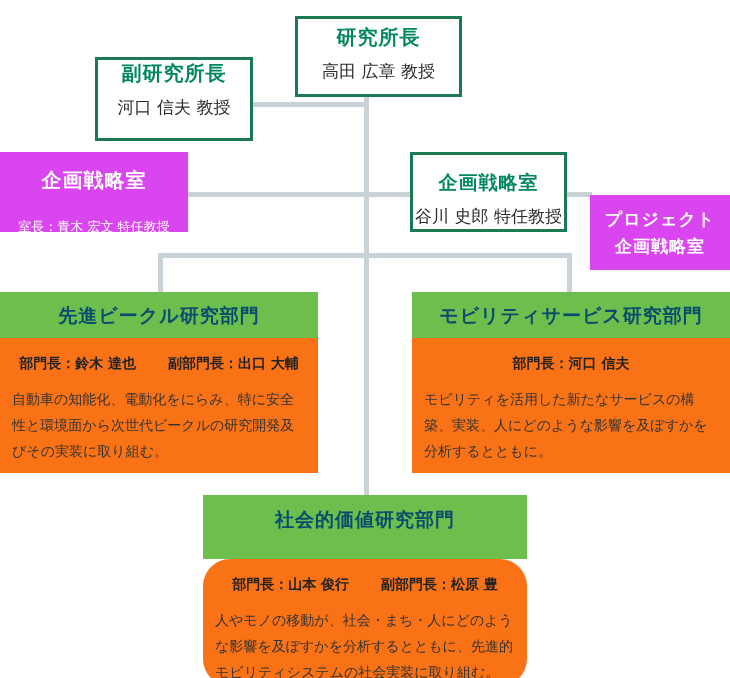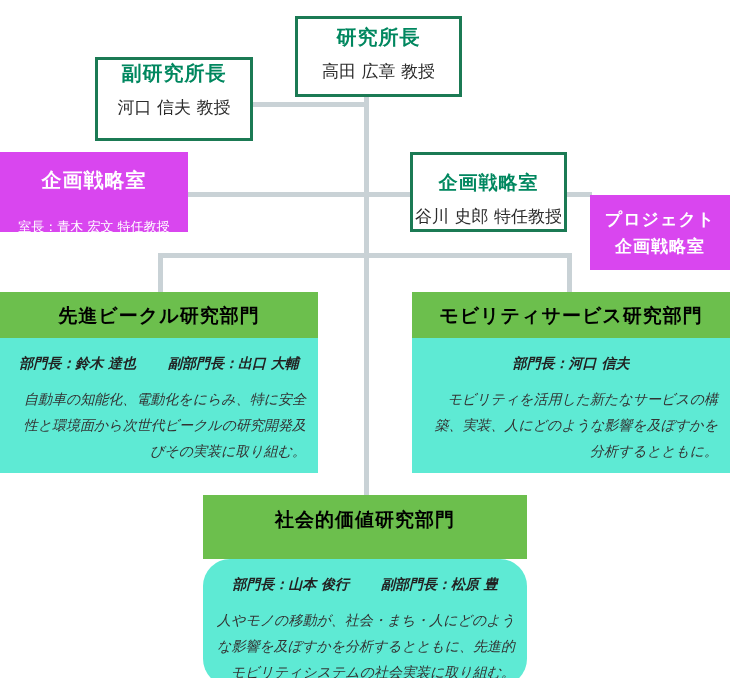--- a/index.html
+++ b/index.html
@@ -47,34 +47,34 @@
   .node-dirctr .title-green { font-size: 19px; }
   .node-board  { left: 590px; top: 155px; width: 140px; height: 75px; padding-top: 11px;
                  font-weight: 700; font-size: 17px; line-height: 27px; letter-spacing: 1px; margin-top: 40px; }
 
   
   .dept { position: absolute; z-index: 2; }
   .dept-a { left: 0;     top: 292px; width: 318px; }
   .dept-b { left: 412px; top: 292px; width: 318px; }
   .dept-c { left: 203px; top: 495px; width: 324px; }
   .dept-header {
-    background: #6cbf4d; color: #000000; font-weight: 700; font-size: 19px;
+    background: #6cbf4d; color: #0c4a6e; font-weight: 700; font-size: 19px;
     text-align: center; height: 46px; line-height: 46px; letter-spacing: 1px;
   }
   .dept-c .dept-header { height: 64px; line-height: 48px; }
-  .dept-body { background: #5eead4; padding: 17px 12px 0 12px; font-style: italic; }
+  .dept-body { background: #f97316; padding: 17px 12px 0 12px; }
   .dept-a .dept-body, .dept-b .dept-body { height: 135px; }
   .dept-c .dept-body { height: 127px; border-radius: 27px; }
   .dept-leaders {
     display: flex; justify-content: center; gap: 32px;
     font-weight: 700; font-size: 14px; color: #222222; margin-bottom: 13px;
     white-space: nowrap;
   }
   .dept-desc {
-    font-size: 14px; line-height: 26px; color: #333333; text-align: right;
+    font-size: 14px; line-height: 26px; color: #333333; text-align: left;
   }
 </style>
 </head>
 <body>
 
 <div class="canvas">
 
   <div class="line line-center-vertical"></div>
   <div class="line line-deputy-horizontal"></div>
   <div class="line line-row-horizontal"></div>

